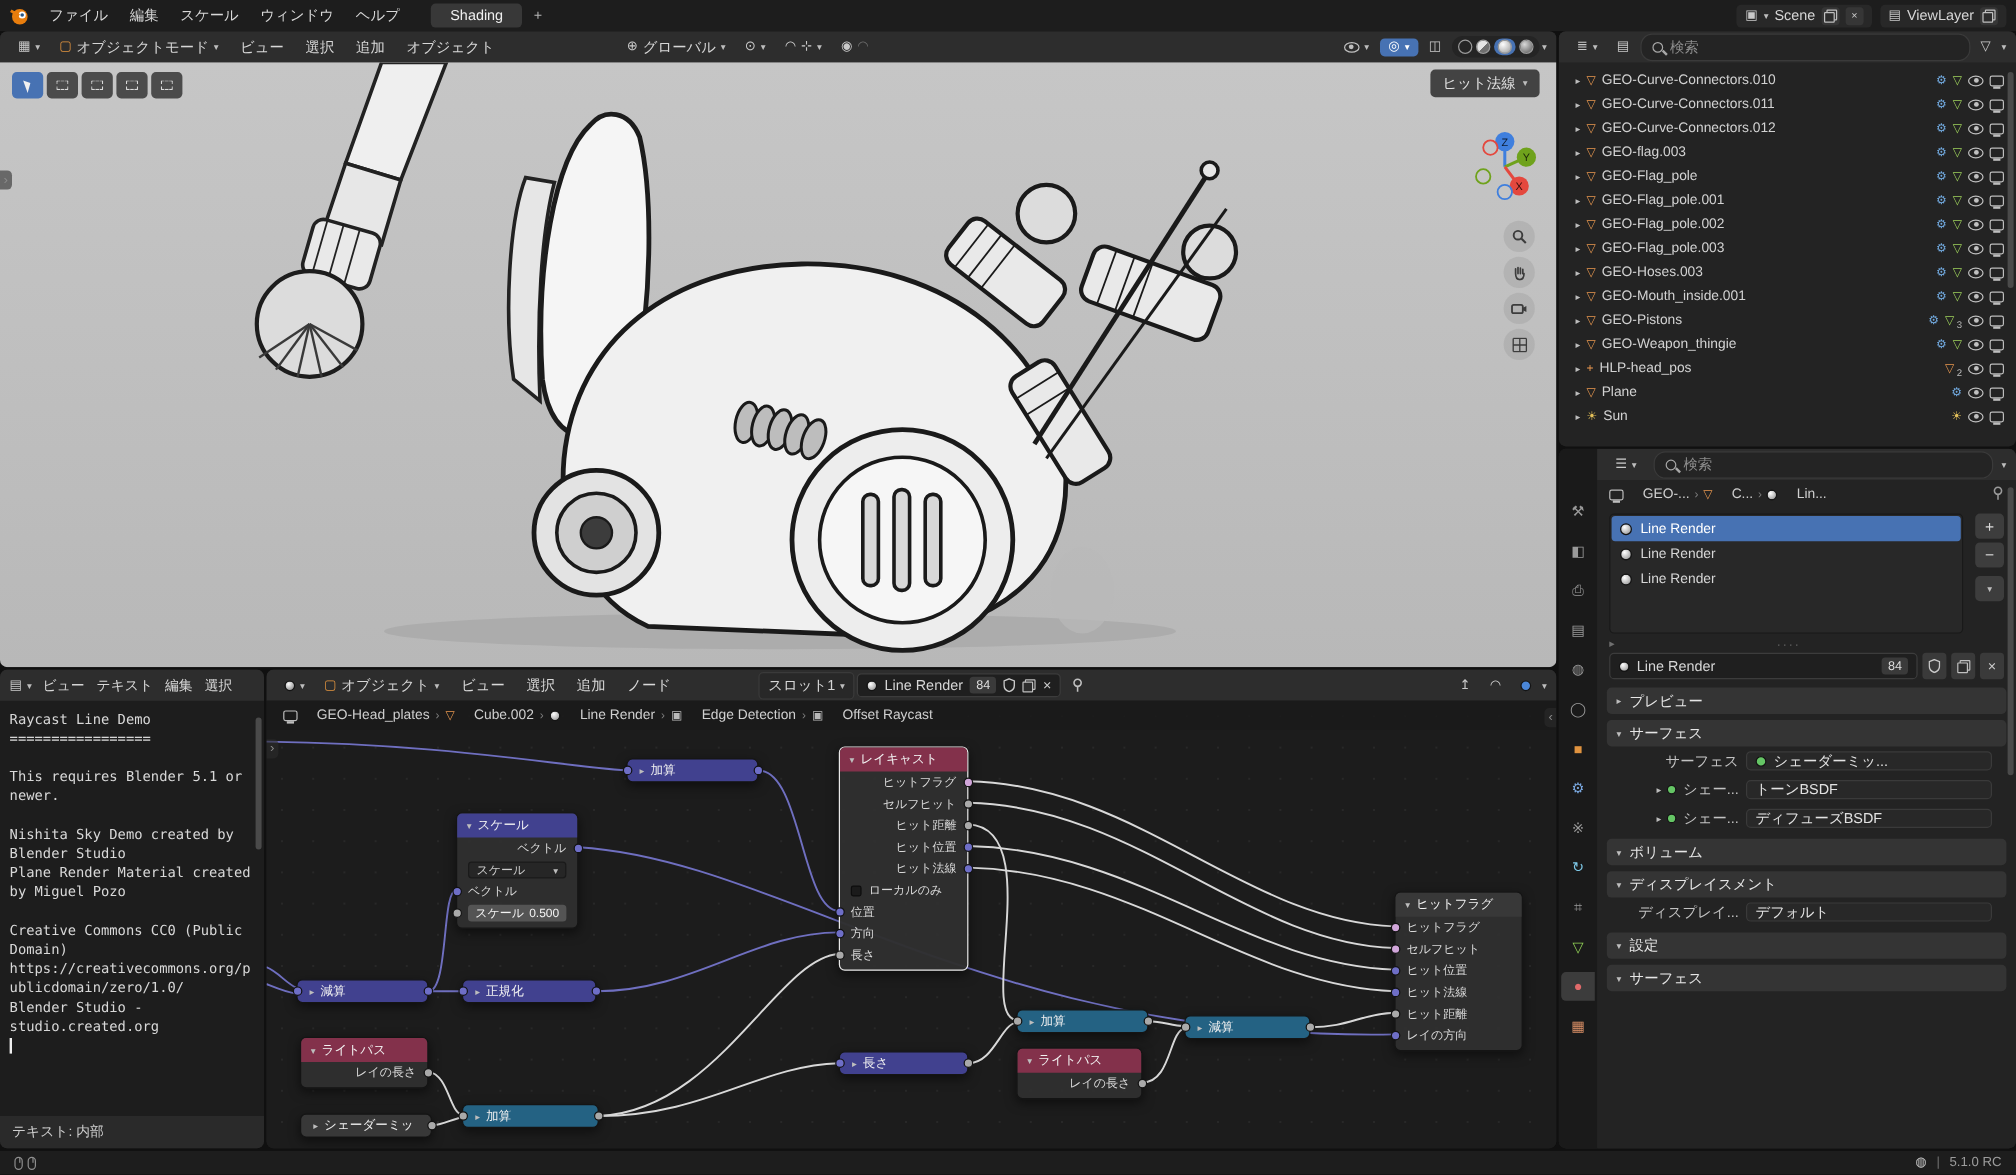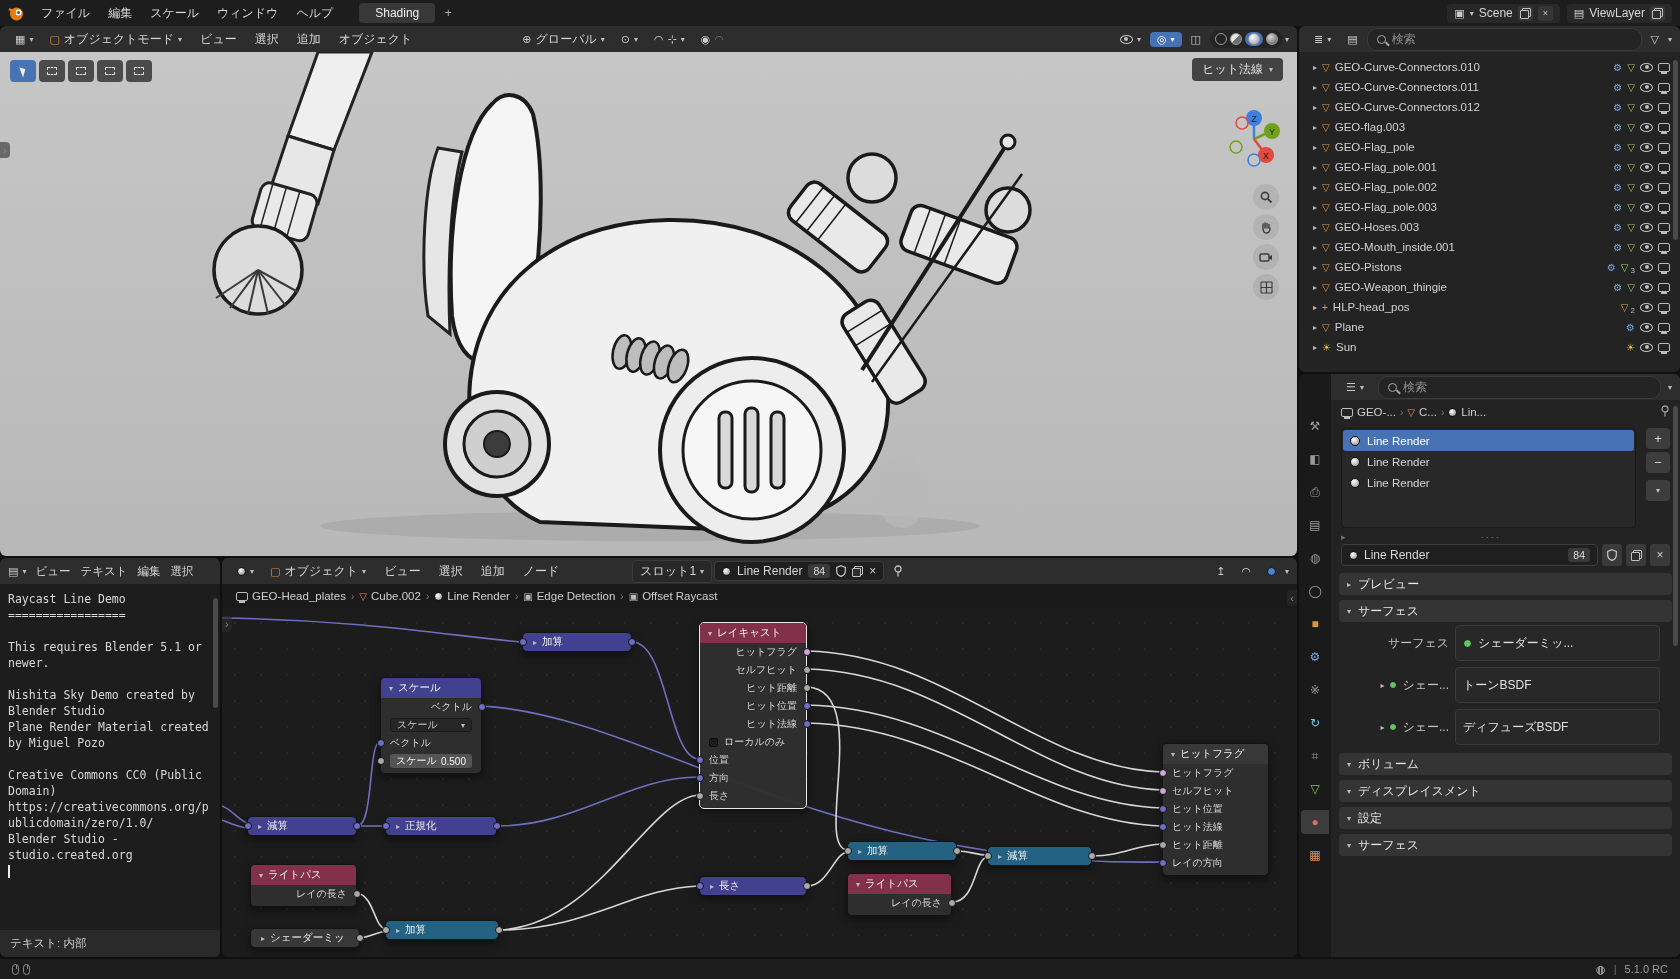--- a/index.html
+++ b/index.html
@@ -59,38 +59,38 @@
   .cnt{font-size:8px;color:#bdbdbd;margin-left:-3px;align-self:flex-end;padding-bottom:2px}
   .vscroll{position:absolute;width:5px;border-radius:3px;background:#4a4a4a}
   
   #properties{left:1299px;top:374px;width:381px;height:583px;background:#232323}
   .ptab-strip{position:absolute;left:0;top:0;width:32px;bottom:0;background:#1a1a1a;display:flex;flex-direction:column;align-items:center;padding-top:40px;gap:9px}
   .ptab{width:28px;height:24px;display:flex;align-items:center;justify-content:center;border-radius:4px 0 0 4px;font-size:12px;color:#9a9a9a}
   .ptab.active{background:#3c3c3c}
   .prop-main{position:absolute;left:32px;top:0;right:0;bottom:0;background:#232323}
   .prop-head{height:26px;background:#2d2d2d;display:flex;align-items:center;gap:7px;padding:0 8px}
   .crumbs{height:24px;display:flex;align-items:center;gap:4px;padding:0 10px;font-size:11.5px;color:#cfcfcf}
-  .crumb{display:flex;align-items:center;gap:4px;white-space:nowrap}
+  .crumb{display:flex;align-items:center;gap:16px;white-space:nowrap}
   .csep{color:#7e7e7e;font-size:10px}
   .slot-wrap{position:relative;height:118px}
   .slot-list{position:absolute;left:10px;top:4px;right:44px;bottom:14px;background:#282828;border:1px solid #191919;border-radius:4px;padding:1px}
   .slot-row{height:21px;display:flex;align-items:center;gap:7px;padding:0 7px;border-radius:3px;font-size:11.5px}
   .slot-row.selected{background:#4772b3;color:#fff}
   .slot-btns{position:absolute;right:10px;top:4px;display:flex;flex-direction:column;gap:3px}
   .sq-btn{width:24px;height:21px;background:#3d3d3d;border-radius:4px;display:flex;align-items:center;justify-content:center;color:#d9d9d9;font-size:13px}
   .grip-row{position:absolute;left:10px;bottom:0;right:44px;display:flex;align-items:center;color:#6f6f6f;font-size:9px}
   .grip-dots{flex:1;text-align:center;letter-spacing:2px;color:#777}
   .mat-row{display:flex;align-items:center;gap:4px;padding:0 10px;height:26px}
   .mat-field{flex:1;display:flex;align-items:center;gap:6px;background:#1f1f1f;border:1px solid #3c3c3c;border-radius:4px;padding:2px 7px;height:22px}
   .badge{background:#3a3a3a;border-radius:3px;padding:1px 5px;font-size:10.5px;color:#ddd}
   .mini-btn{width:20px;height:22px;background:#3a3a3a;border-radius:3px;display:flex;align-items:center;justify-content:center;color:#ccc}
   .phead{height:22px;margin:5px 8px 0 8px;background:#343434;border-radius:4px;display:flex;align-items:center;gap:7px;padding:0 8px;color:#e6e6e6}
   .prow{display:flex;align-items:center;gap:6px;padding:3px 10px 3px 0;min-height:24px}
   .plbl{width:118px;text-align:right;color:#c2c2c2;flex:none;white-space:nowrap;overflow:hidden}
-  .pval{flex:1;background:#282828;border:1px solid #3a3a3a;border-radius:4px;height:36px;display:flex;align-items:center;gap:6px;padding:0 7px;color:#e2e2e2;white-space:nowrap;overflow:hidden;margin-right:10px}
+  .pval{flex:1;background:#282828;border:1px solid #3a3a3a;border-radius:4px;height:16px;display:flex;align-items:center;gap:6px;padding:0 7px;color:#e2e2e2;white-space:nowrap;overflow:hidden;margin-right:10px}
   .pnum{flex:1;background:#2b2b2b;border:1px solid #3a3a3a;border-radius:4px;height:20px;display:flex;align-items:center;justify-content:flex-end;padding:0 9px;color:#e8e8e8;margin-right:10px}
   
   #texteditor{left:0;top:558px;width:220px;height:399px;background:#1d1d1d}
   #texteditor .ed-header{padding:0 4px;gap:0}
   #texteditor .mi{padding:2px 5px;font-size:11.5px}
   .te-body{position:absolute;left:0;top:26px;right:0;bottom:27px;padding:8px 4px 0 8px;font-family:"DejaVu Sans Mono","Liberation Mono",monospace;font-size:11.5px;color:#d8d8d8}
   .tline{height:16px;white-space:pre}
   .caret{display:inline-block;width:1.5px;height:13px;background:#eee;vertical-align:middle}
   .te-footer{position:absolute;left:0;bottom:0;right:0;height:27px;background:#2a2a2a;display:flex;align-items:center;padding:0 10px;color:#cfcfcf;font-size:11.5px}
   
@@ -650,20 +650,26 @@
           </span>
       </div>
       <div class="phead">
           <span class="chev">▾</span>
           <span>ボリューム</span>
         </div>
       <div class="phead">
           <span class="chev">▾</span>
           <span>ディスプレイスメント</span>
         </div>
+      <div class="prow">
+        <span class="plbl">ディスプレイ...</span>
+        <span class="pval">
+            <span>デフォルト</span>
+          </span>
+      </div>
       <div class="phead">
           <span class="chev">▾</span>
           <span>設定</span>
         </div>
       <div class="phead">
           <span class="chev">▾</span>
           <span>サーフェス</span>
         </div>
       <span class="vscroll" style="right:2px;top:32px;height:240px"></span>
     </div>

